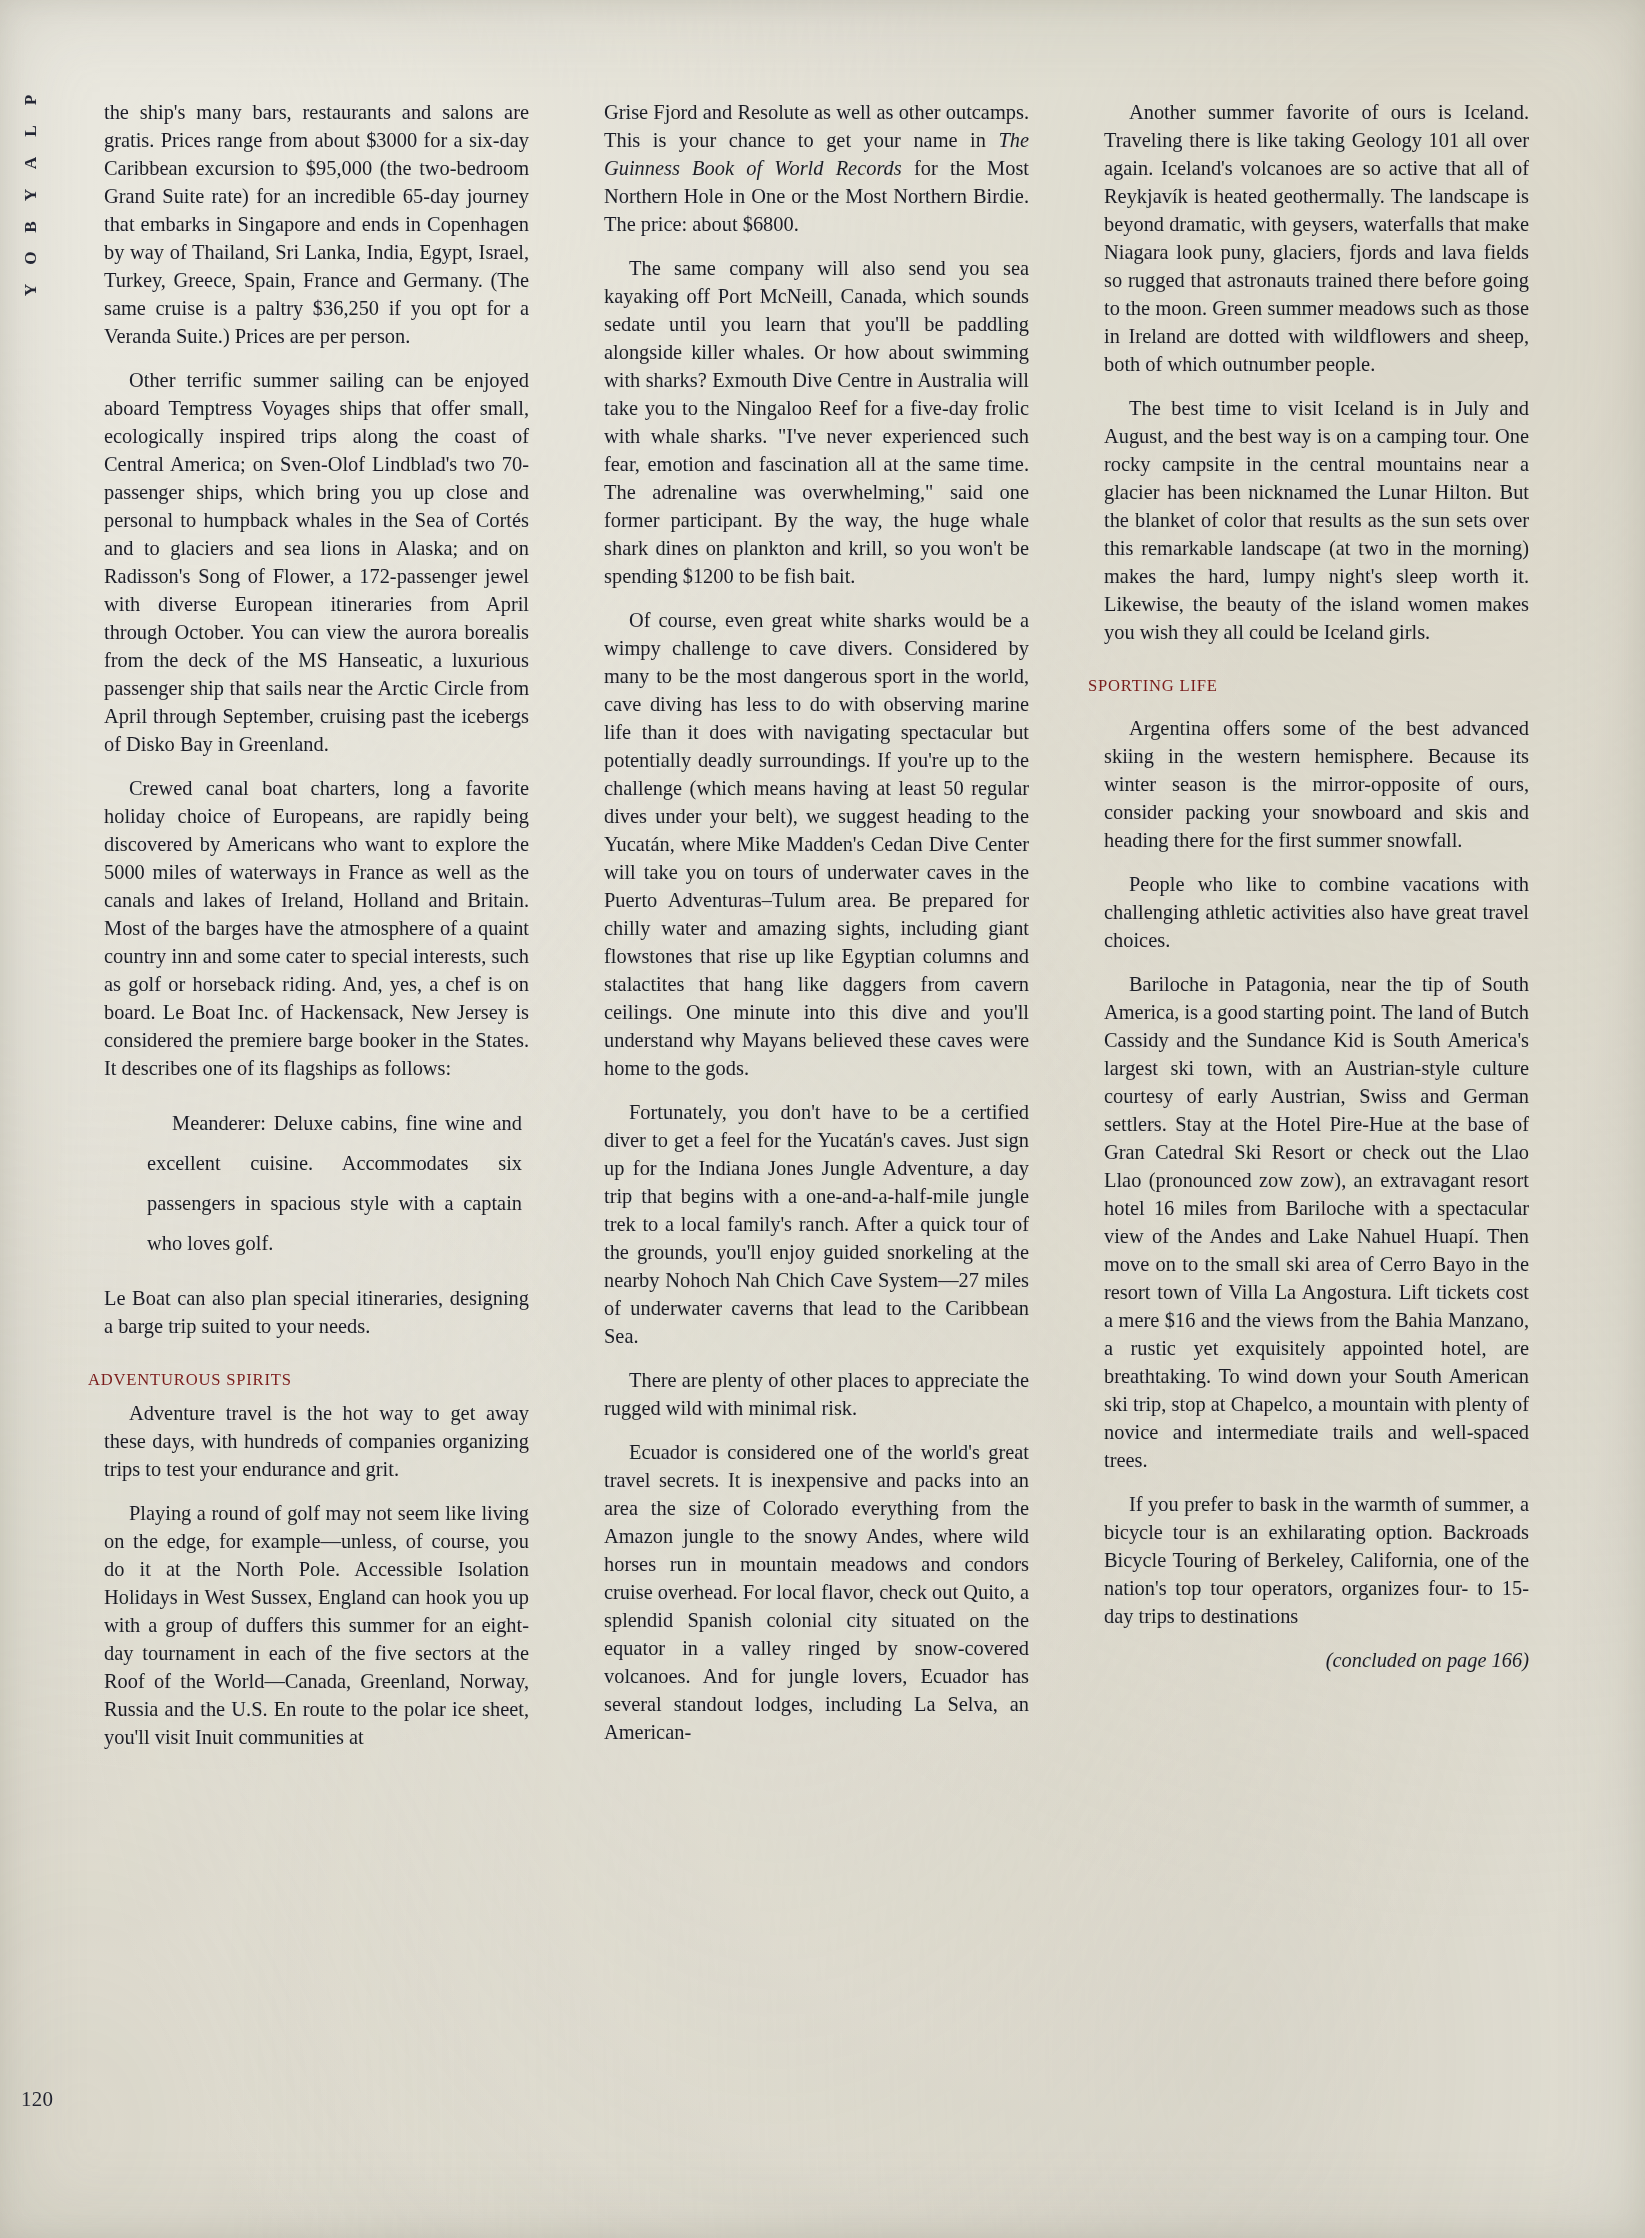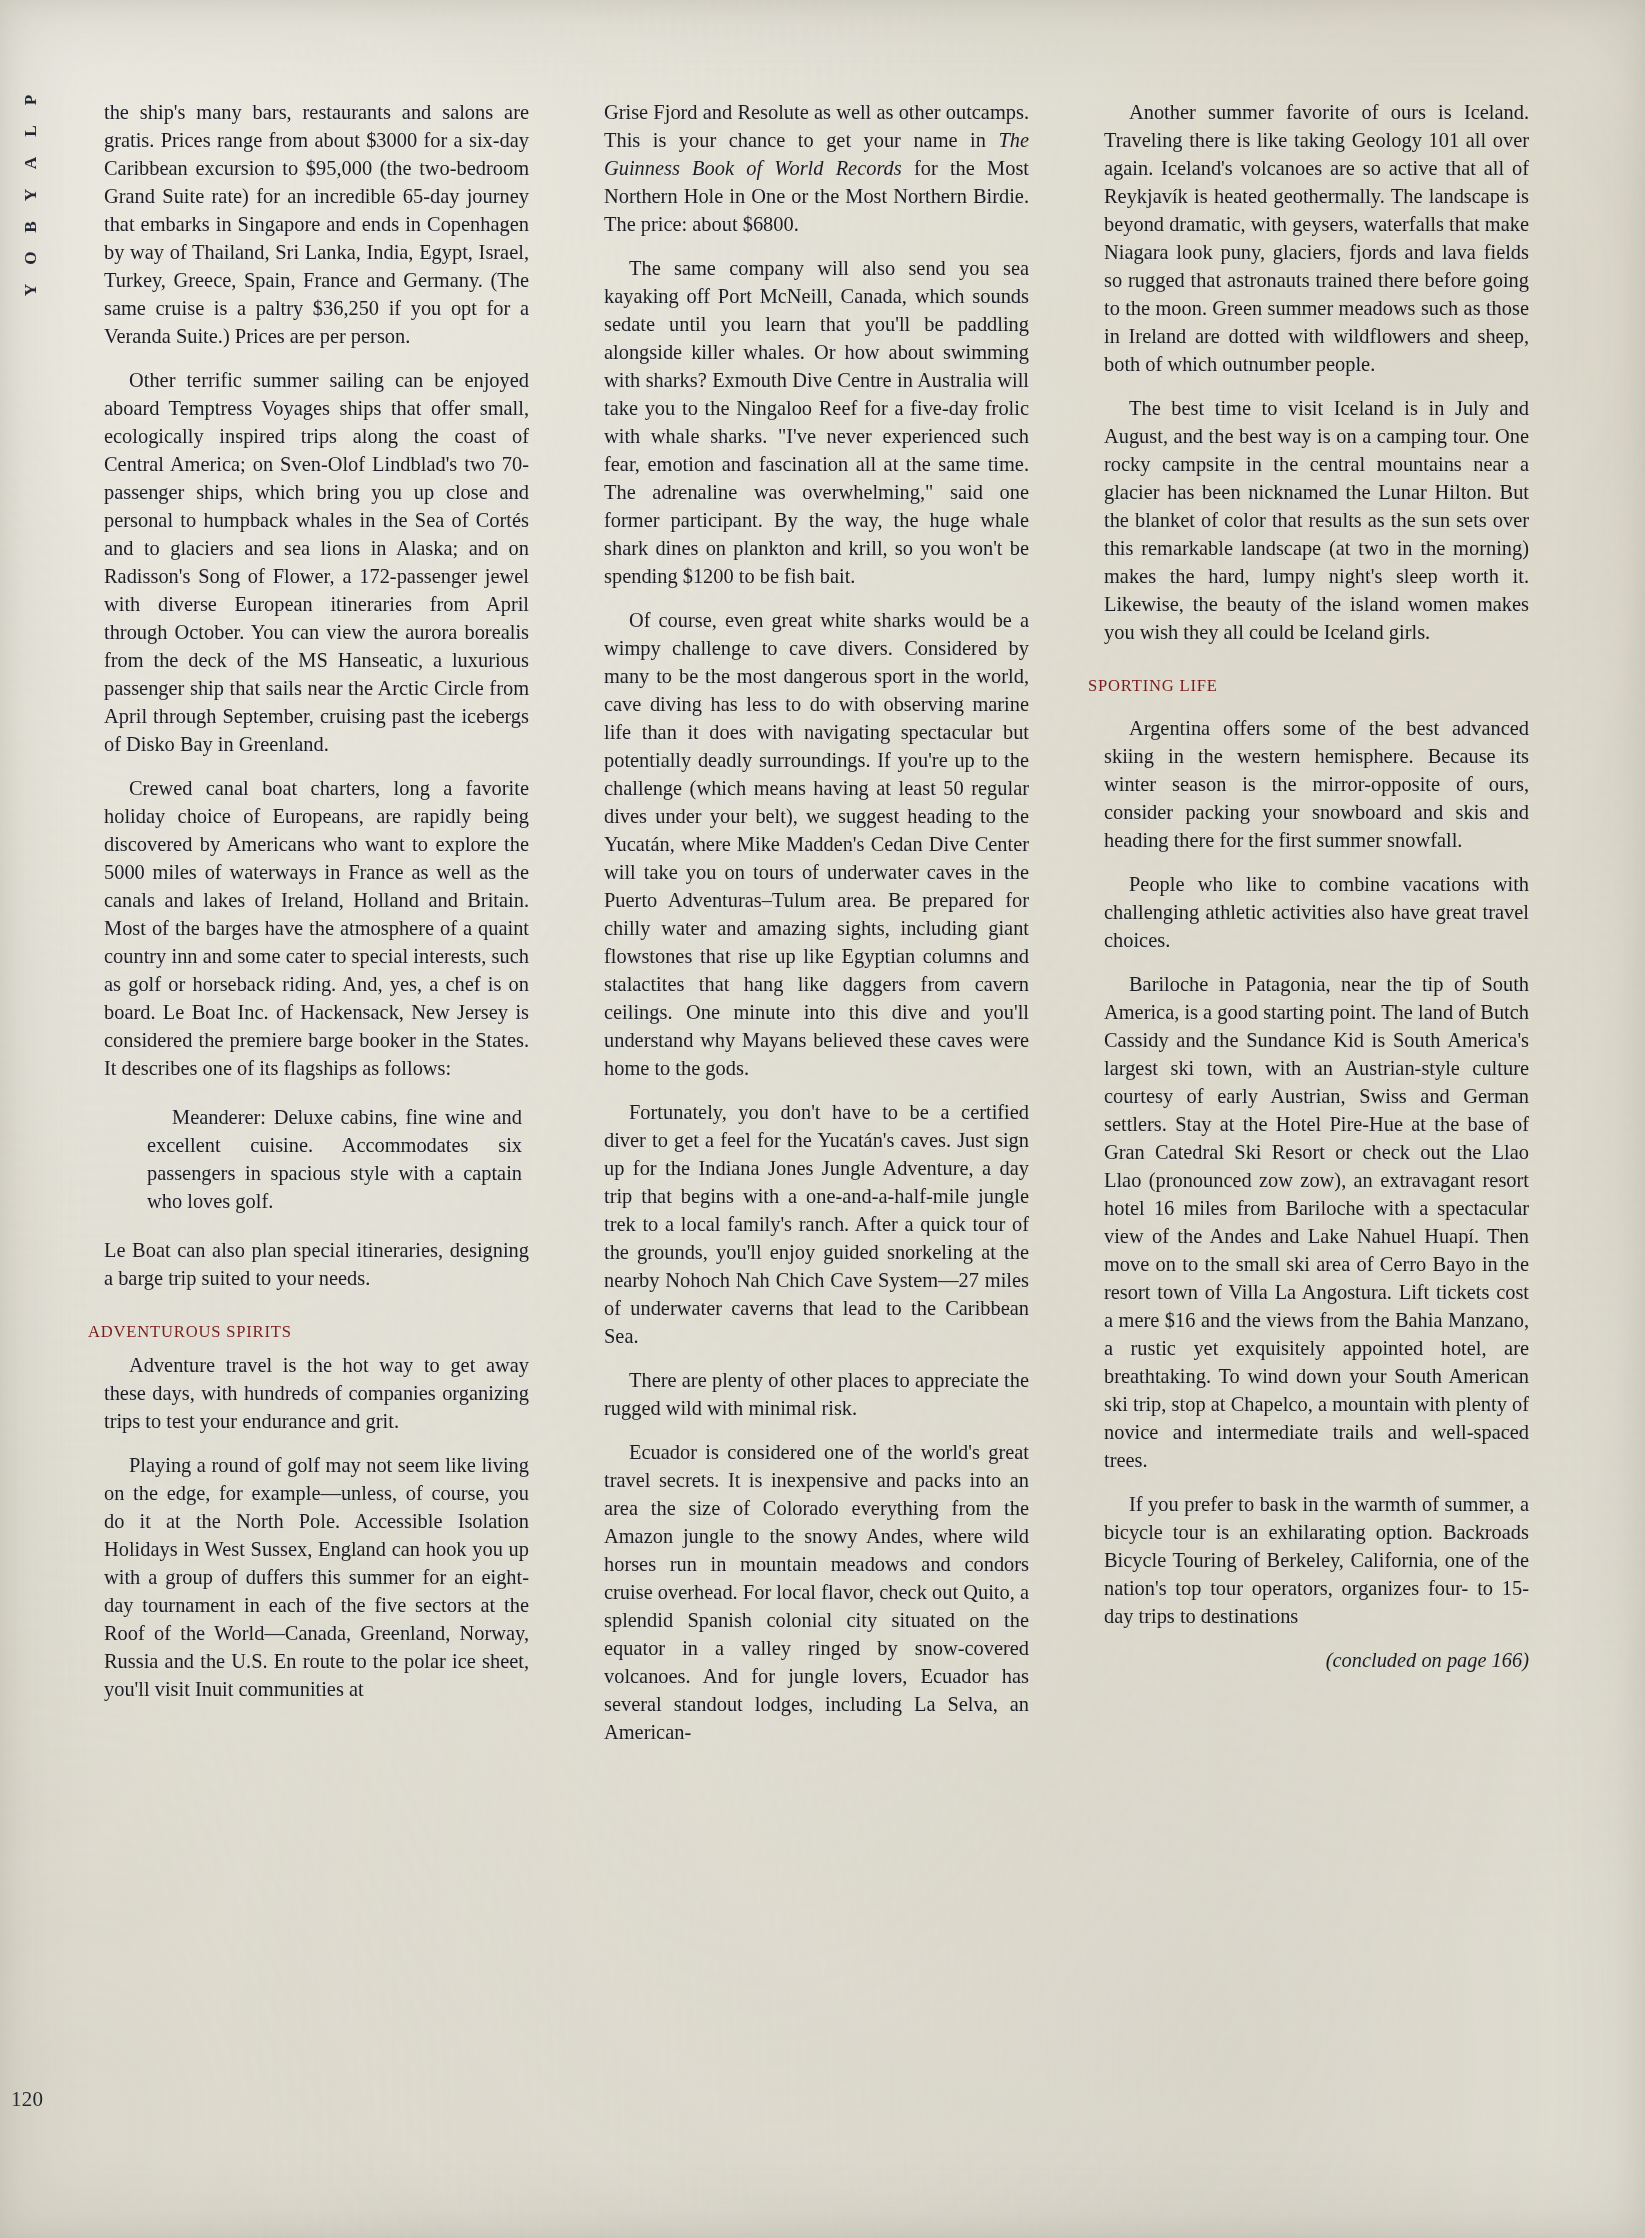--- a/index.html
+++ b/index.html
@@ -54,21 +54,21 @@
   }
   .masthead .ltr {
     display: block;
     transform: rotate(-90deg);
     margin: 14.5px 0;
   }
 
   
   .folio {
     position: absolute;
-    left: 11px;
+    left: 21px;
     bottom: 127px;
     font-family: "Liberation Serif", "DejaVu Serif", serif;
     font-size: 21px;
     color: #1d2030;
     letter-spacing: 0.3px;
   }
 
   
   .cols {
     position: absolute;
@@ -96,21 +96,21 @@
   p.indent { text-indent: 25px; }
   p.noindent { text-indent: 0; }
 
   
   .blockquote {
     margin: 21px 0 21px 0;
     padding: 0 7px 0 43px;
   }
   .blockquote p {
     font-size: 20.4px;
-    line-height: 28px;
+    line-height: 40px;
     text-align: justify;
   }
   .blockquote p.first { text-indent: 25px; }
 
   .subhead {
     text-align: left;
     font-size: 16.6px;
     letter-spacing: 0.8px;
     margin: 28px 0 7px 0;
     line-height: 23.5px;

